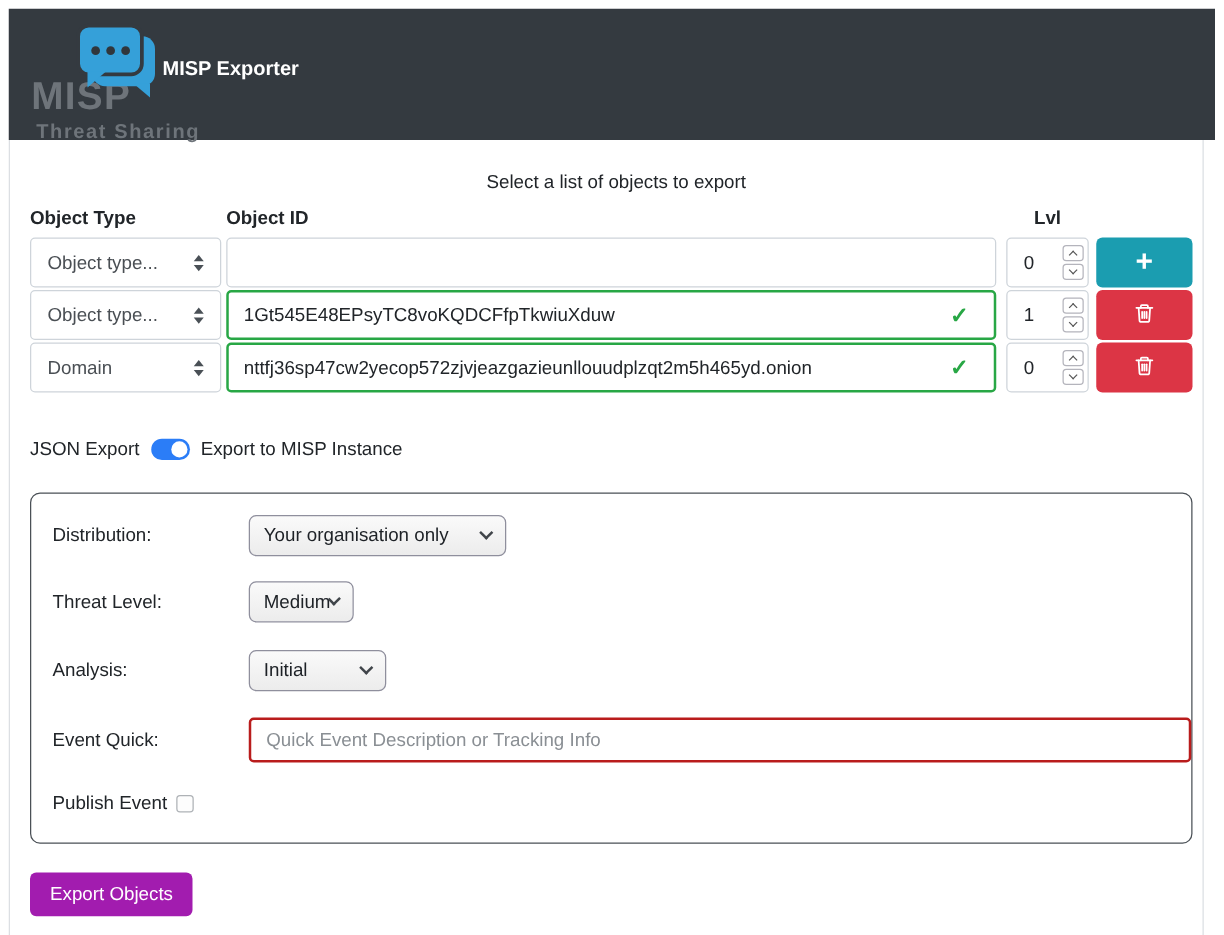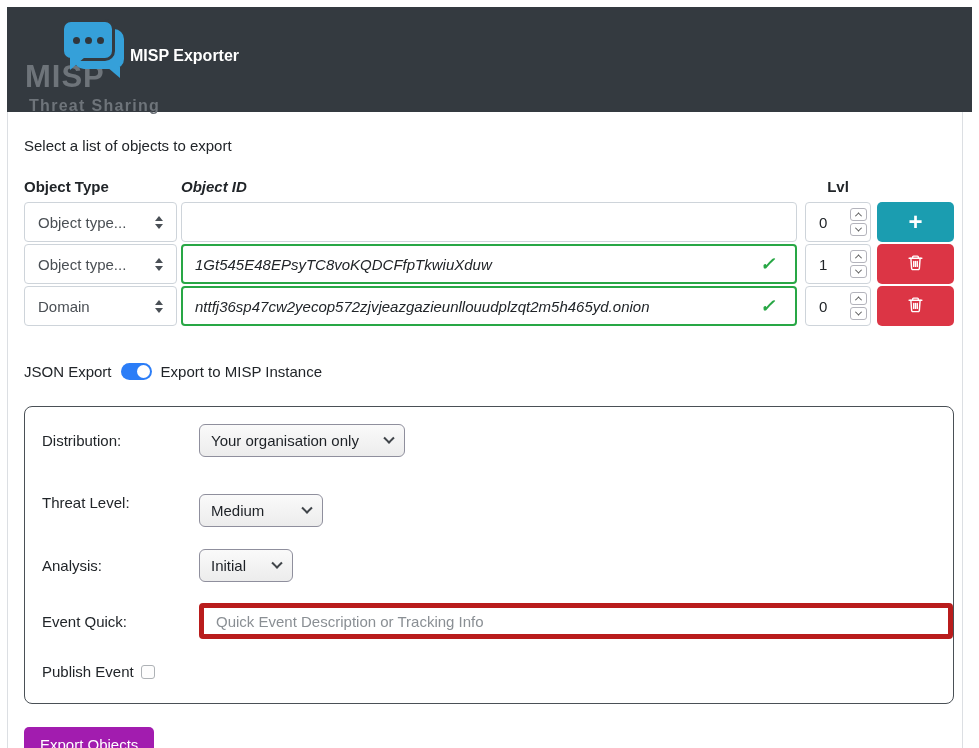--- a/index.html
+++ b/index.html
@@ -23,26 +23,26 @@
     border-top:13px solid #35a0d9; border-right:15px solid transparent; }
   .dot { width:7px; height:7px; border-radius:50%; background:#30363c; }
   .logo-sub { position:absolute; left:4px; top:78px; font-size:16px; font-weight:700;
     color:#6e747a; letter-spacing:1.3px; white-space:nowrap; z-index:1; }
   .header-title { position:absolute; left:123px; top:40px; color:#fff;
     font-size:16px; font-weight:700; }
 
   
   .content { width:956px; min-height:636px; border-left:1px solid #dcdfe3;
     border-right:1px solid #dcdfe3; padding:25px 0 0 16px; }
-  .intro { margin-bottom:24px; }
+  .intro { margin-bottom:12px;text-align:center; }
 
   
   .cols { display:flex; align-items:flex-start; }
   .col-type { width:153px; margin-right:4px; }
-  .col-id   { width:616px; margin-right:8px;font-style:italic; }
+  .col-id   { width:616px; margin-right:8px; }
   .col-lvl  { width:66px;  margin-right:6px; }
   .col-act  { width:77px; }
   .thead { font-weight:700; margin-bottom:7px; }
   .thead .col-lvl { text-align:center; }
   .trow { margin-bottom:2px; height:40px; }
 
   .sel-box { height:40px; border:1px solid #ced4da; border-radius:4px; background:#fff;
     display:flex; align-items:center; padding:0 13px; color:#4a4f54; cursor:pointer; }
   .sel-arrows { margin-left:auto; display:flex; flex-direction:column; align-items:center; }
   .tri-up { width:0; height:0; border-left:4px solid transparent; border-right:4px solid transparent;
@@ -85,23 +85,23 @@
   .p-row { display:flex; align-items:center; }
   .p-label { width:157px; flex:0 0 auto; }
   .mb-a { margin-bottom:20px; } .mb-b { margin-bottom:22px; } .mb-c { margin-bottom:21px; }
   .mb-d { margin-bottom:24px; }
 
   .fselect { height:33px; display:inline-flex; align-items:center; padding:0 11px;
     background:linear-gradient(#fafafa,#ececec); border:1px solid #8f8f9d; border-radius:6px;
     color:#1d2126; cursor:pointer; }
   .fselect .fchev { margin-left:auto; width:8px; height:8px; border-right:2px solid #40454a;
     border-bottom:2px solid #40454a; transform:rotate(45deg) translate(-2px,-2px); }
-  .w-dist { width:206px; } .w-threat { width:124px;margin-top:17px; } .w-analysis { width:94px; }
-
-  .event-input { width:874px; height:36px; border:5px solid #b91c1c; border-radius:4px;
+  .w-dist { width:206px; } .w-threat { width:84px; } .w-analysis { width:110px; }
+
+  .event-input { width:874px; height:36px; border:2px solid #b91c1c; border-radius:4px;
     padding:0 12px; font:inherit; color:#c2410c; outline:none; }
   .event-input::placeholder { color:#8a8f94; }
 
   .pub-row { display:flex; align-items:center; gap:7px; }
   .pub-check { appearance:none; -webkit-appearance:none; width:14px; height:14px;
     border:1px solid #aeb2b6; border-radius:3px; background:#fdfdfd; cursor:pointer; }
 
   
   .export-btn { margin-top:23px; border:none; background:#a21caf; color:#fff; font:inherit;
     padding:9px 16px; border-radius:5px; cursor:pointer; }

